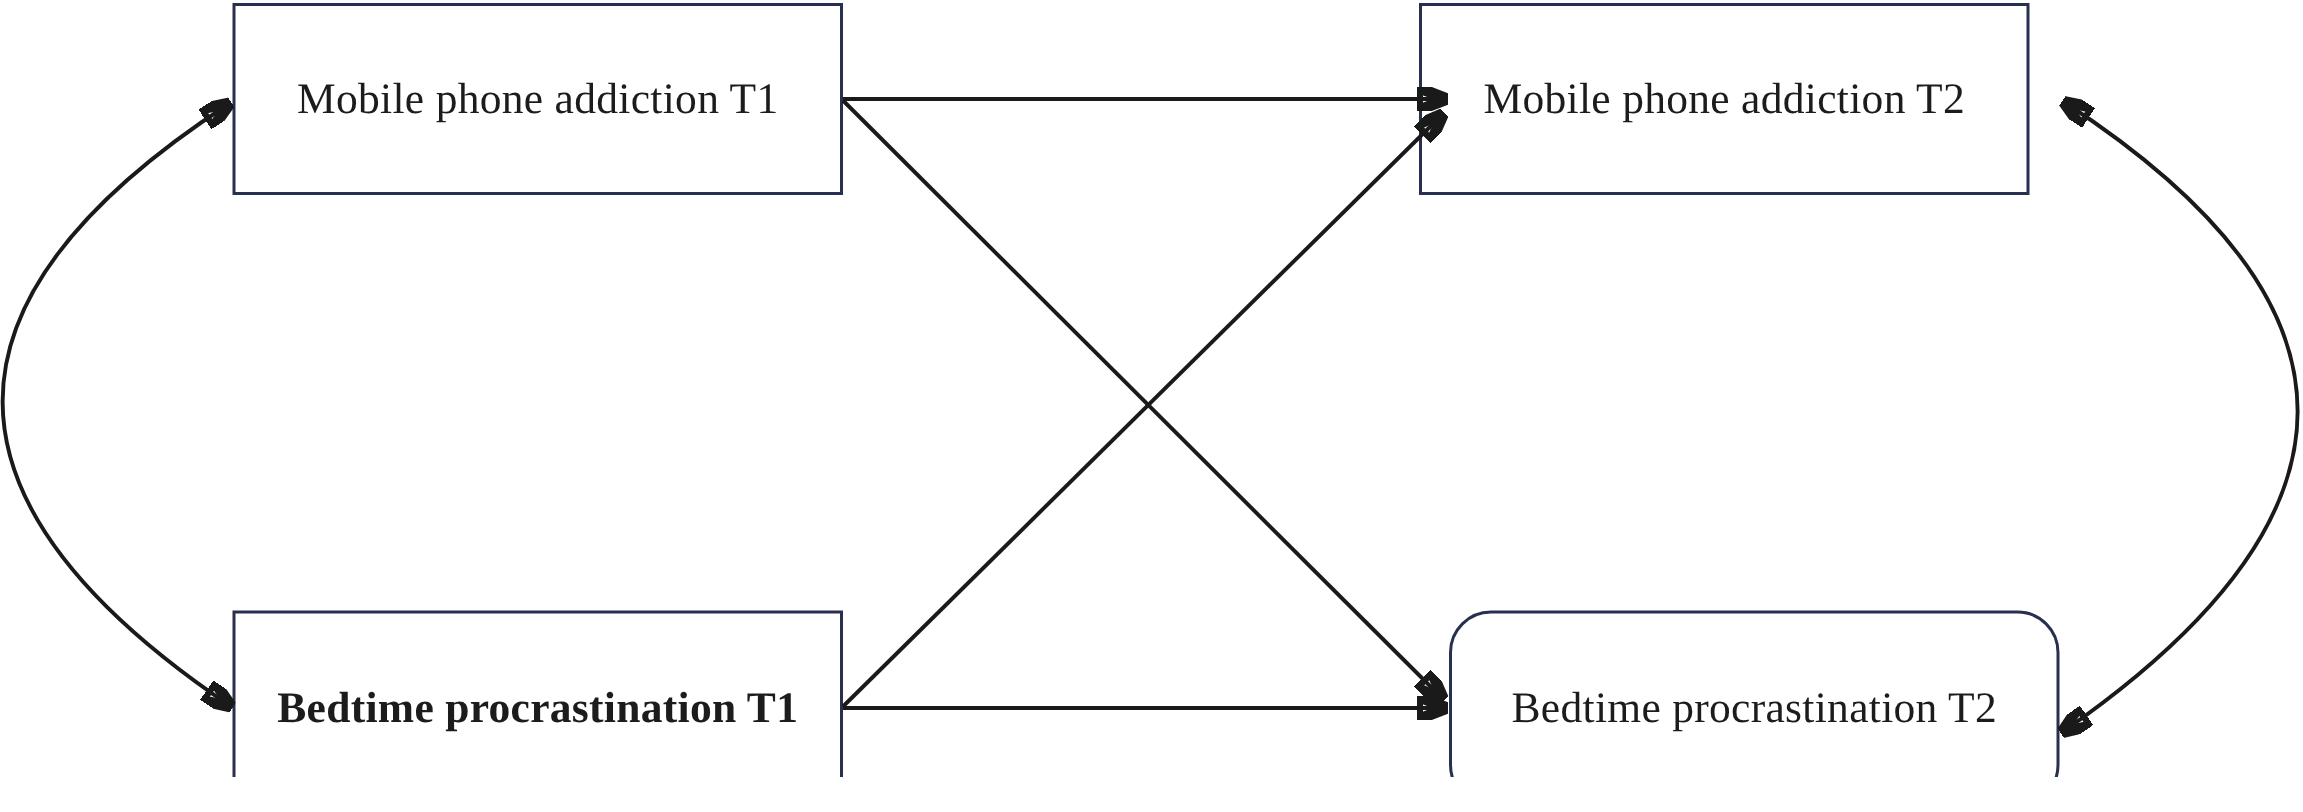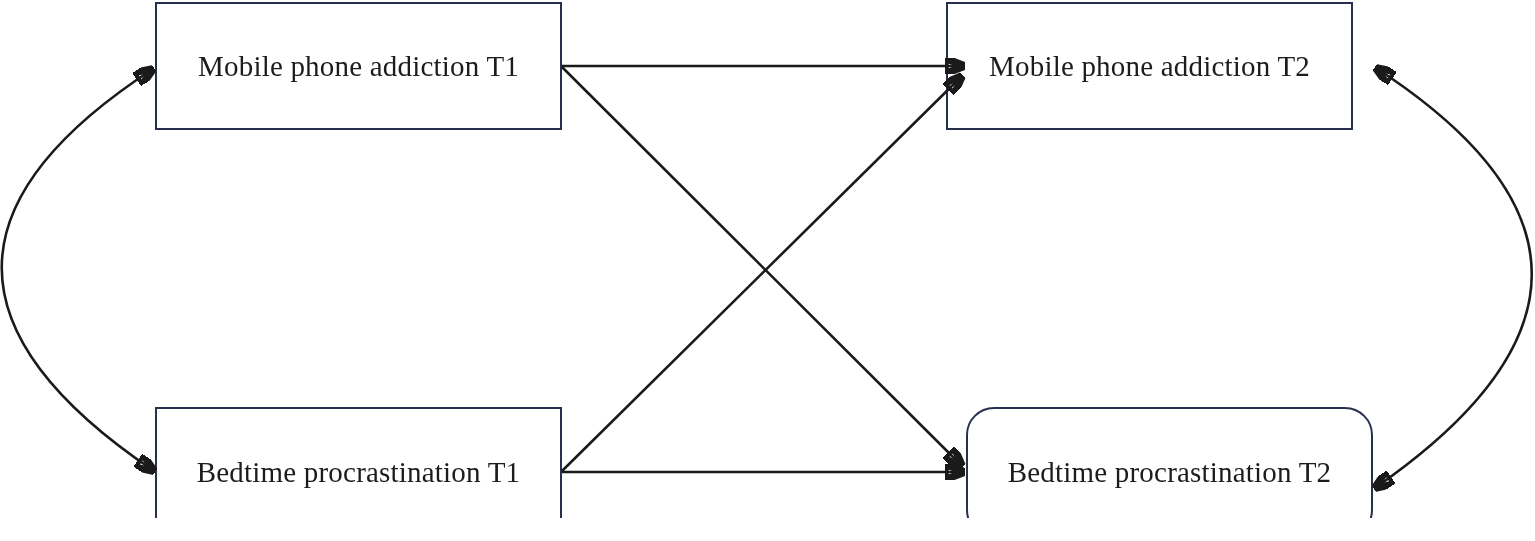--- a/index.html
+++ b/index.html
@@ -23,21 +23,21 @@
     display: flex;
     align-items: center;
     justify-content: center;
     font-size: 29px;
     color: #1c1c1c;
     letter-spacing: 0.2px;
     z-index: 1;
   }
   .node-tl { left: 155px; top: 2px;   width: 407px; height: 128px; }
   .node-tr { left: 946px; top: 2px;   width: 407px; height: 128px; }
-  .node-bl { left: 155px; top: 407px; width: 407px; height: 131px; }
+  .node-bl { left: 155px; top: 407px; width: 407px; height: 131px; font-weight: bold; }
   .node-br { left: 966px; top: 407px; width: 407px; height: 131px; border-radius: 28px; }
   .arrows {
     position: absolute;
     left: 0;
     top: 0;
     z-index: 2;
     pointer-events: none;
   }
   .arrows path {
     fill: none;

